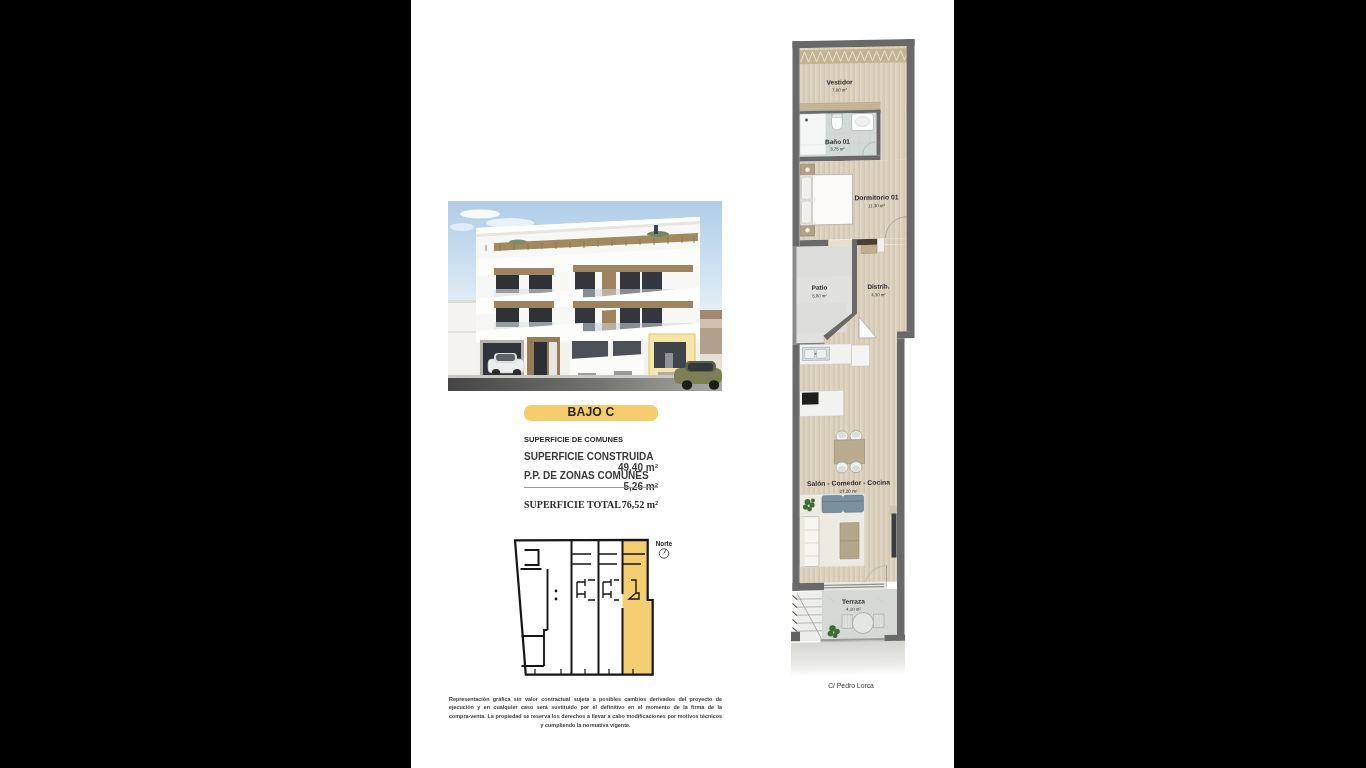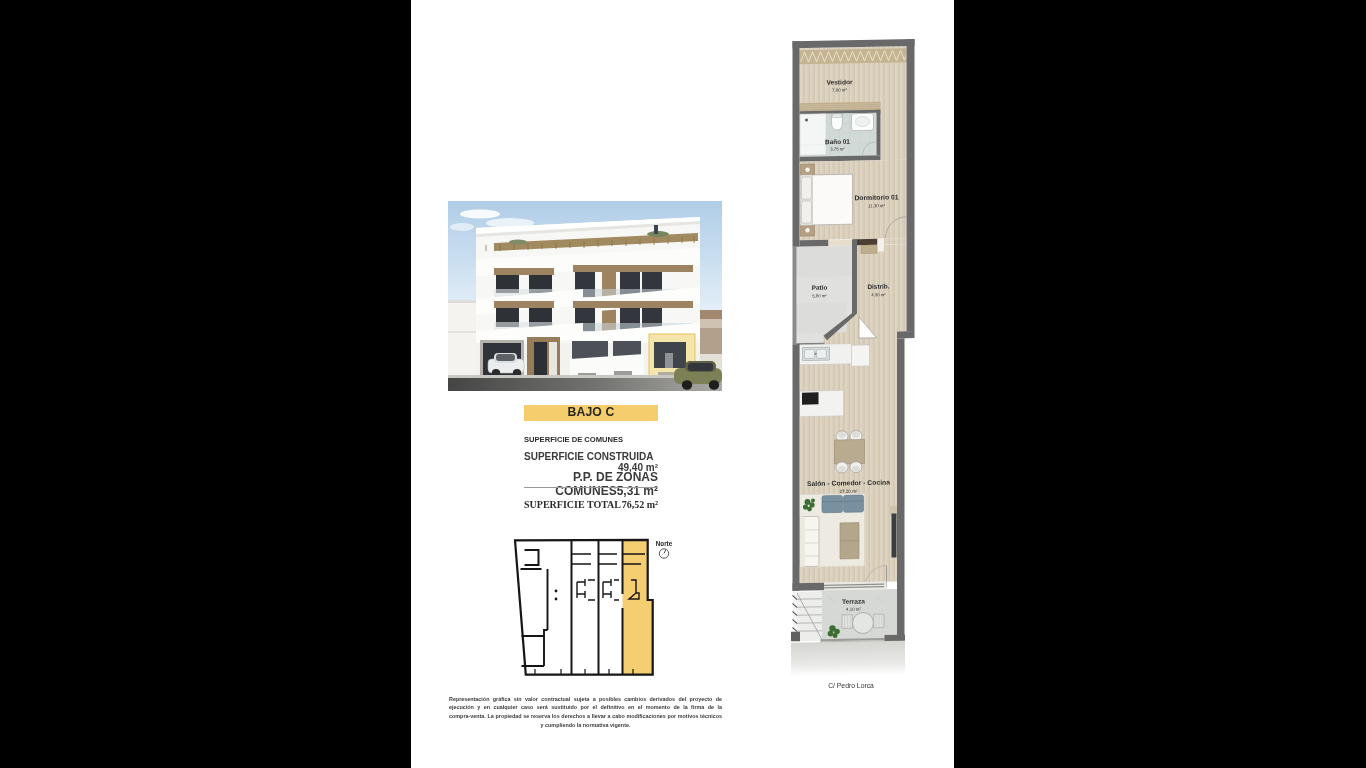--- a/index.html
+++ b/index.html
@@ -142,29 +142,29 @@
   <g>
     <rect x="226" y="167" width="48" height="16" rx="6" fill="#7d8055"></rect>
     <rect x="237" y="160" width="31" height="11" rx="5" fill="#5e6142"></rect>
     <rect x="240" y="162" width="25" height="8" rx="3" fill="#33363a"></rect>
     <ellipse cx="239" cy="184" rx="5.2" ry="4.8" fill="#1e1e1e"></ellipse>
     <ellipse cx="266" cy="184" rx="5.2" ry="4.8" fill="#1e1e1e"></ellipse>
   </g>
 </svg>
 
 <div class="abs" style="left:113px;top:405px;width:134px;height:15.5px;background:#f6cd6d;
-     text-align:center;font-size:12.2px;font-weight:bold;color:#27271f;line-height:15.5px;letter-spacing:0.2px;">BAJO&nbsp;C</div>
+     text-align:center;font-size:12.2px;font-weight:bold;color:#27271f;line-height:15.5px;letter-spacing:0.2px;border-radius:7px;">BAJO&nbsp;C</div>
 
 <div class="abs" style="left:113px;top:0;width:134px;color:#2b2b2b;">
 
   <div class="abs" style="top:434.5px;left:0;width:134px;font-size:7.6px;font-weight:bold;">SUPERFICIE DE COMUNES</div>
 
   <div class="abs" style="top:450.8px;left:0;width:134px;font-size:10px;font-weight:bold;color:#3a3a3a;">SUPERFICIE CONSTRUIDA<span style="float:right">49,40 m²</span></div>
 
-  <div class="abs" style="top:470px;left:0;width:134px;font-size:12px;font-weight:bold;color:#3a3a3a;text-align:right;">P.P. DE ZONAS COMUNES<span style="float:right">5,31 m²</span></div>
+  <div class="abs" style="top:470px;left:0;width:134px;font-size:10px;font-weight:bold;color:#3a3a3a;">P.P. DE ZONAS COMUNES<span style="float:right">5,26 m²</span></div>
 
   <div class="abs" style="top:487.3px;left:0;width:134px;border-top:1px solid #9a9a9a;"></div>
 
   <div class="abs" style="top:499px;left:0;width:134px;font-size:10px;font-weight:bold;font-family:Liberation Serif, serif;">SUPERFICIE TOTAL<span style="float:right">76,52 m²</span></div>
 </div>
 
 <svg class="abs" style="left:100px;top:536px" width="175" height="146" viewBox="0 0 175 146">
 
   <polygon points="111.5,4 136.5,4 136.5,64 141.5,64 141.5,139 111.5,139" fill="#f5ce72"></polygon>
 

